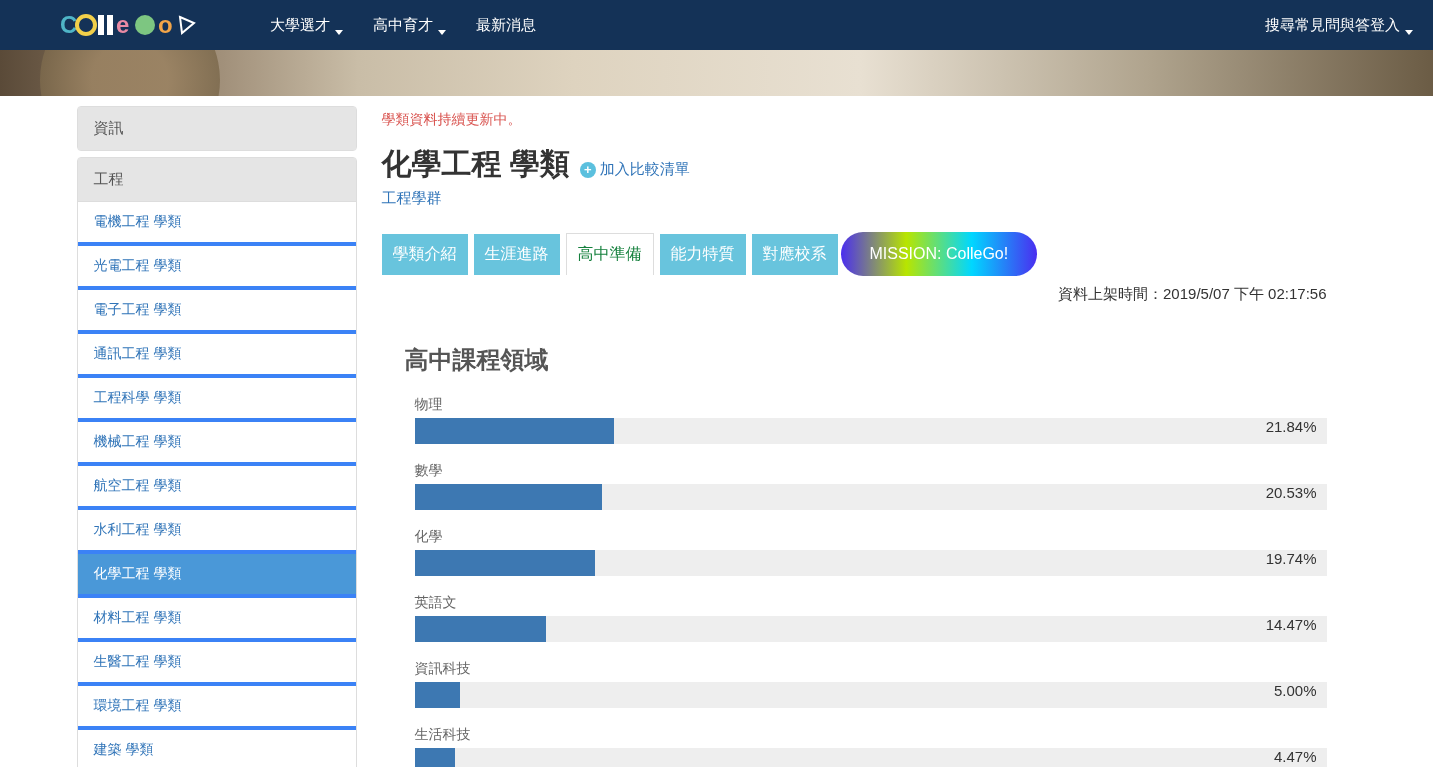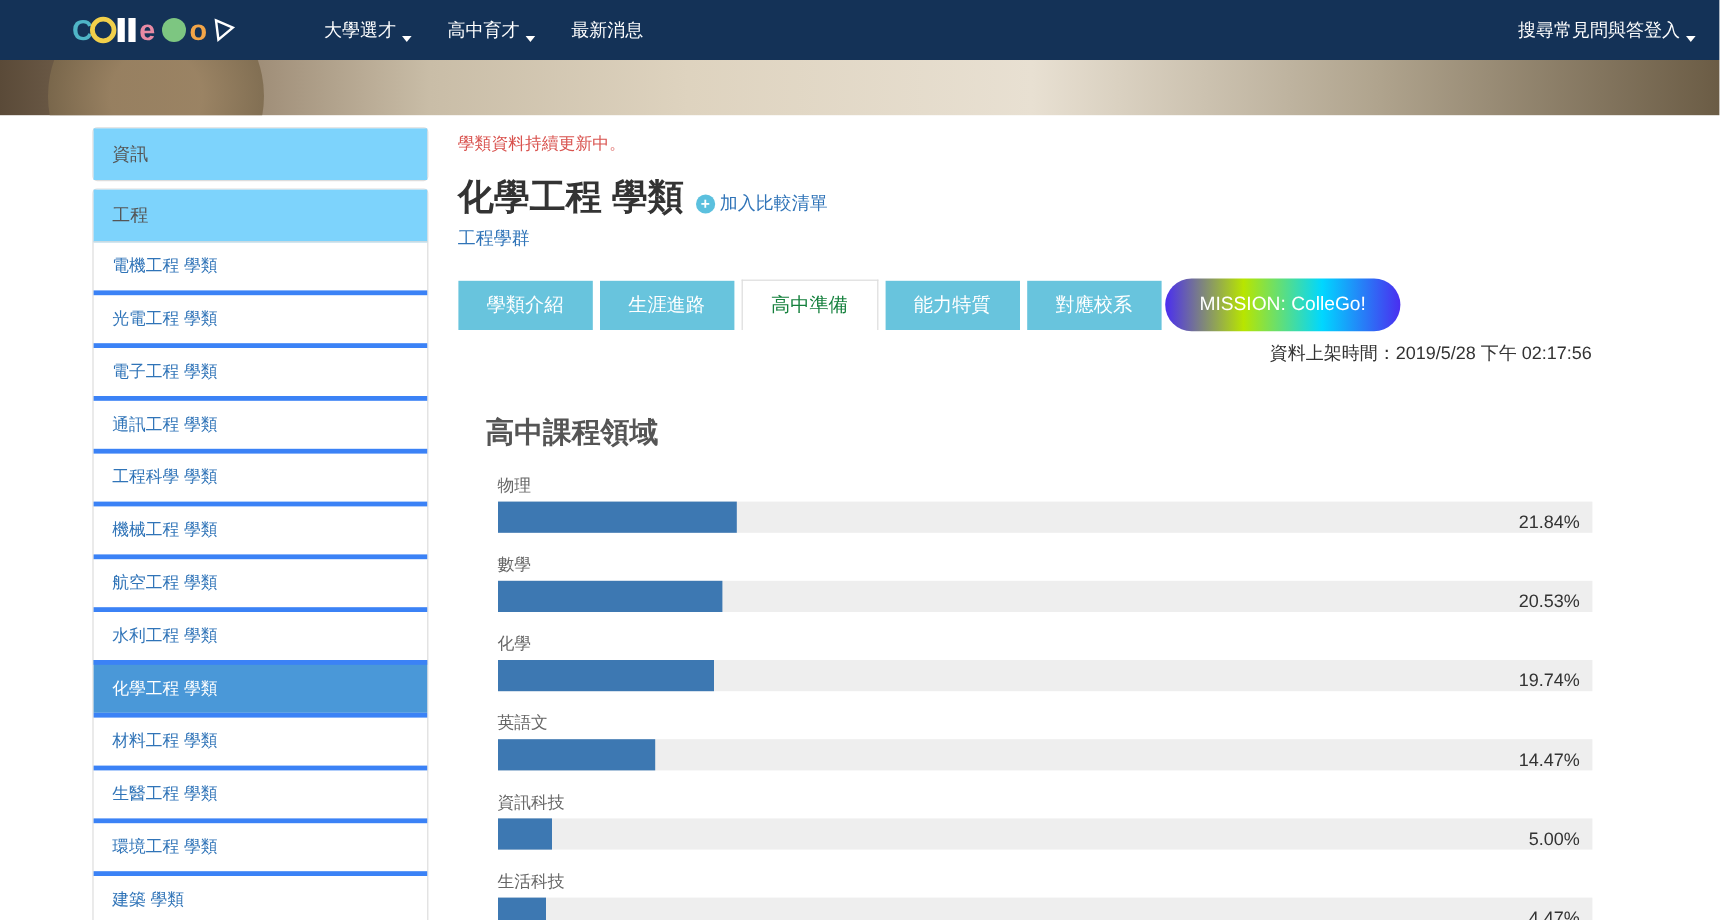--- a/index.html
+++ b/index.html
@@ -74,21 +74,21 @@
       border: 1px solid #ddd;
       border-radius: 4px;
       margin-bottom: 6px;
       background: #fff;
     }
     .panel-heading {
       padding: 12px 16px;
       font-size: 15px;
       color: #555;
       border-bottom: 1px solid #ddd;
-      background: #7dd3fc;
+      background: #e5e5e5;
       cursor: pointer;
     }
     .panel-heading.no-border { border-bottom: none; }
     .list-group { list-style: none; }
     .list-group-item {
       padding: 11px 16px;
       border-top: 4px solid #3b82f6;
       color: #3074b8;
       font-size: 14px;
       cursor: pointer;
@@ -149,21 +149,21 @@
 
     .tabs {
       display: flex;
       gap: 6px;
       margin-top: 25px;
       align-items: center;
     }
     .tab {
       background: #68c4dd;
       color: #fff;
-      padding: 10px 24px;
+      padding: 10px 11px;
       font-size: 16px;
       cursor: pointer;
       border: none;
     }
     .tab.active {
       background: #fff;
       color: #15803d;
       border: 1px solid #ddd;
       border-bottom: none;
     }
@@ -200,21 +200,21 @@
     .bar-label {
       font-size: 14px;
       color: #666;
       margin-bottom: 4px;
     }
     .bar-track {
       background: #eeeeee;
       height: 26px;
       position: relative;
       display: flex;
-      align-items: flex-end;
+      align-items: flex-start;
     }
     .bar-fill {
       background: #3d78b2;
       height: 100%;
     }
     .bar-value {
       position: absolute;
       right: 10px;
       font-size: 15px;
       color: #333;
@@ -308,21 +308,21 @@
     <div class="tabs" id="tabs">
         <button class="tab">學類介紹</button>
         <button class="tab">生涯進路</button>
         <button class="tab active">高中準備</button>
         <button class="tab">能力特質</button>
         <button class="tab">對應校系</button>
         <span style="position: relative; z-index: 0;"><button class="tab mission" style="z-index: 0;">MISSION: ColleGo!</button></span>
       </div>
 
     <div class="upload-time">
-      <span>資料上架時間：</span><span>2019/5/28 下午 02:17:56</span>
+      <span>資料上架時間：</span><span>2019/5/07 下午 02:17:56</span>
     </div>
 
     <h2 class="section-heading">高中課程領域</h2>
 
     <div class="bars" id="bars">
         <div class="bar-row">
           <div class="bar-label">物理</div>
           <div class="bar-track">
             <div class="bar-fill" style="width: 21.84%;"></div>
             <div class="bar-value">21.84%</div>

